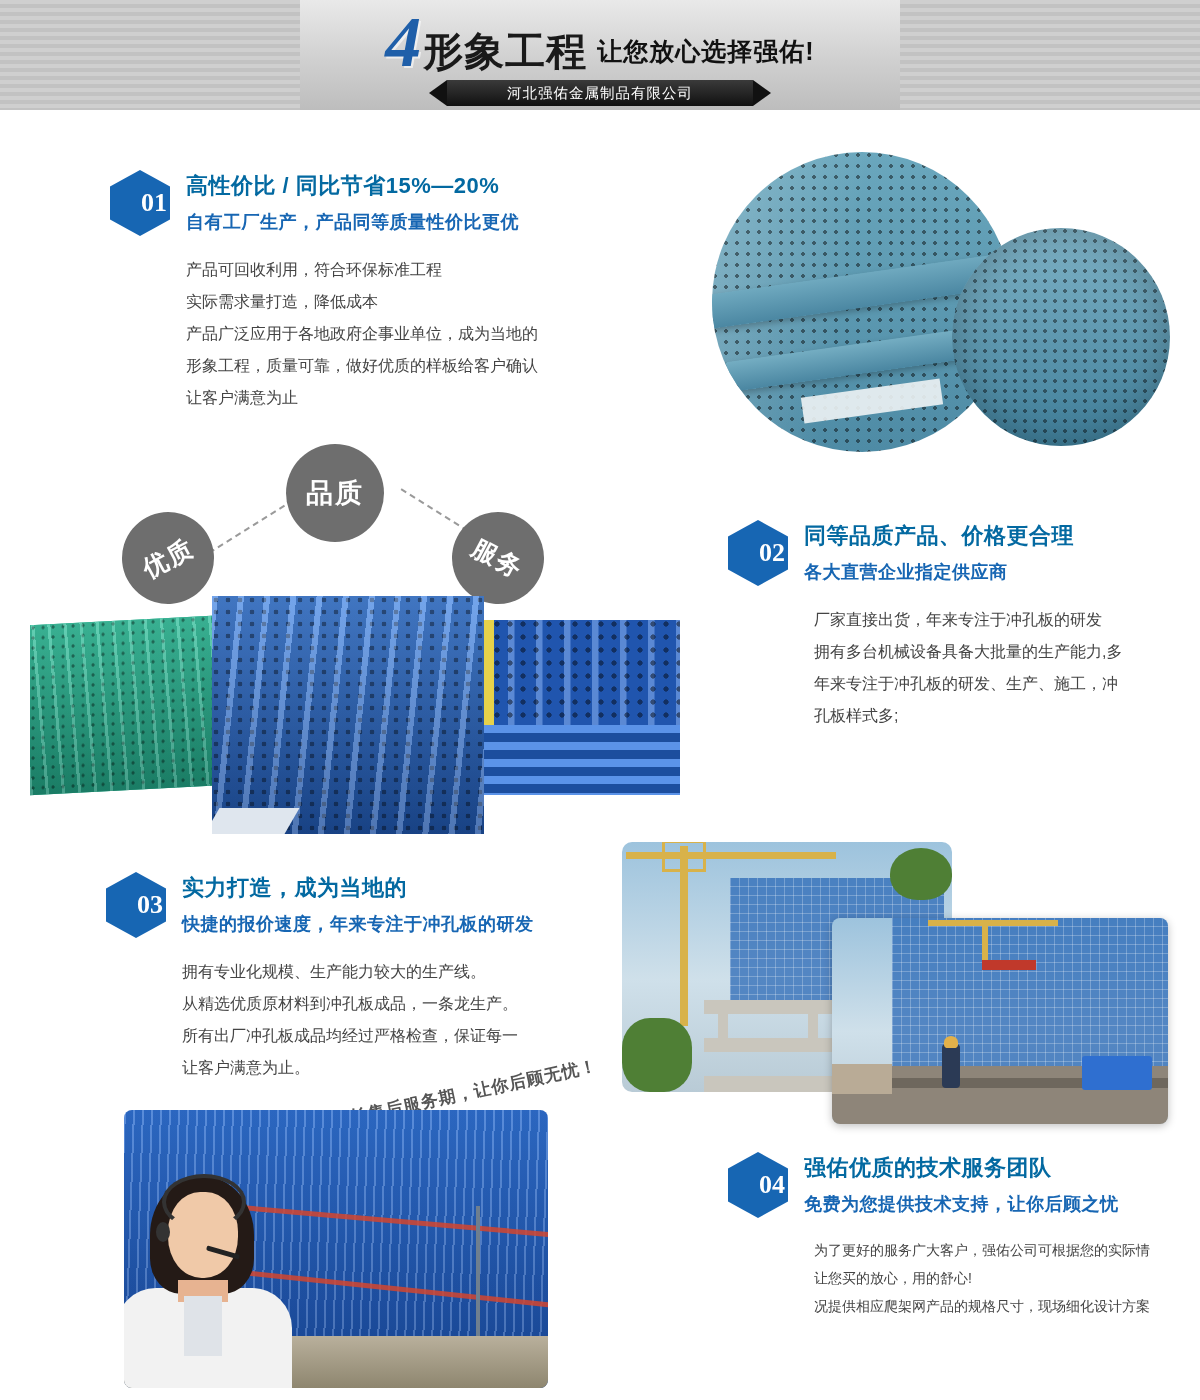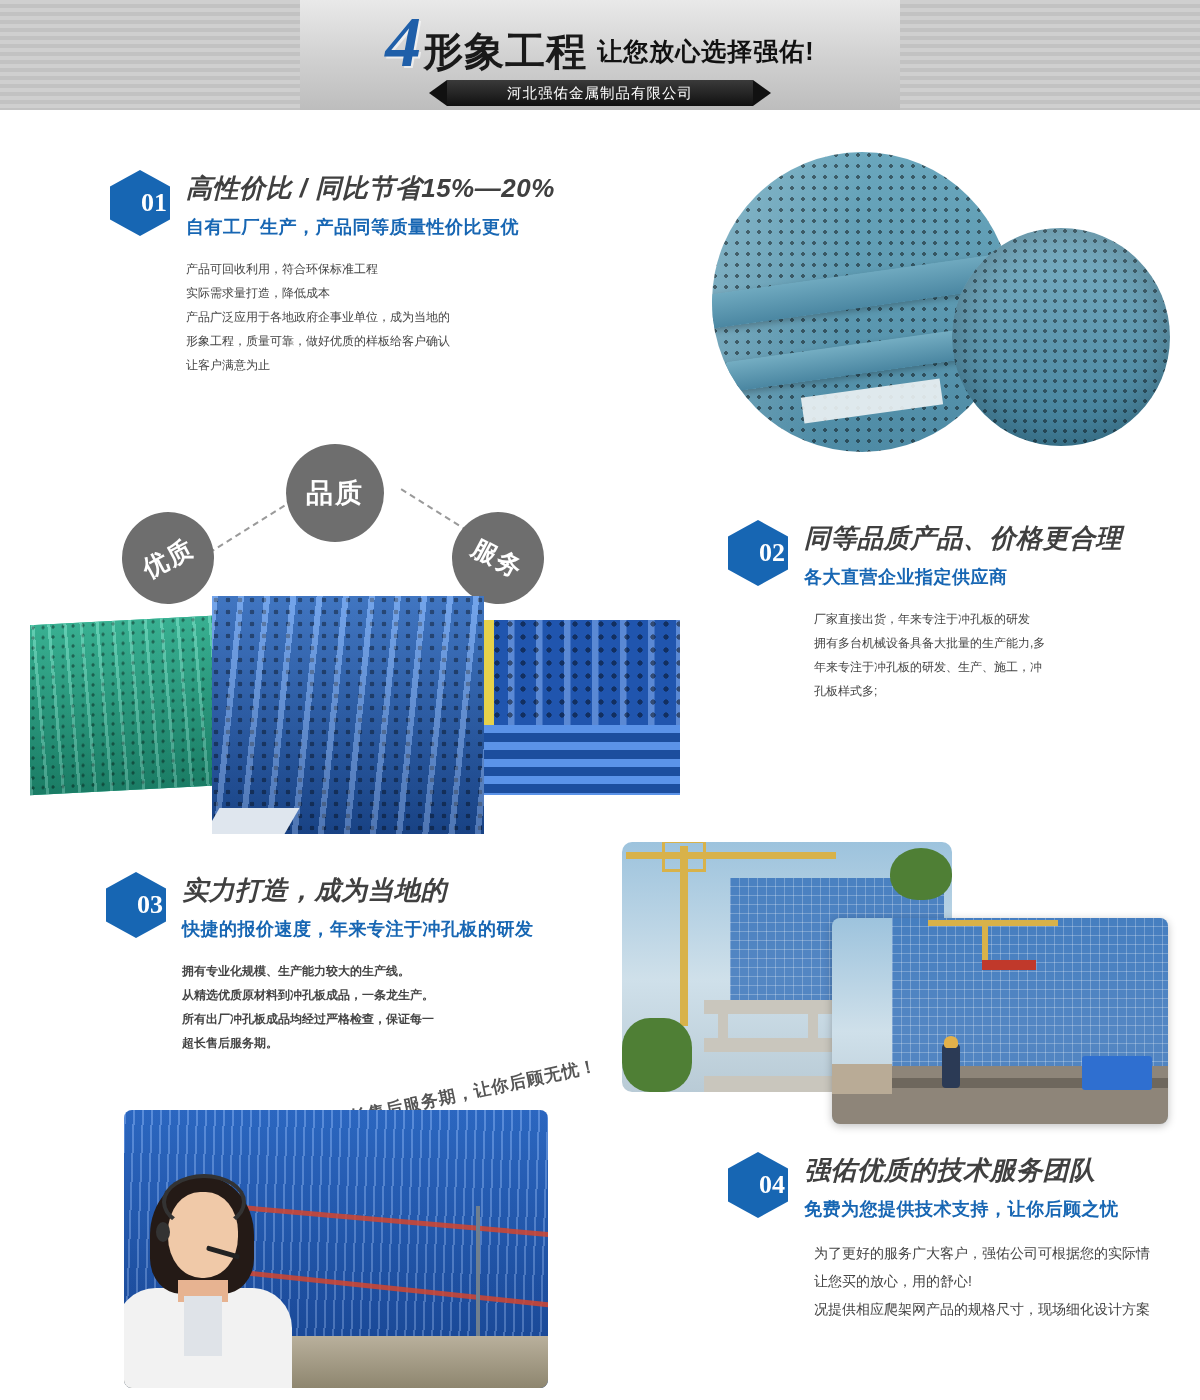--- a/index.html
+++ b/index.html
@@ -78,31 +78,30 @@
   .hex .num {
     color: #fff; font-size: 26px; font-weight: bold;
     font-family: "Liberation Serif", serif;
   }
 
   
   .block { position: absolute; }
   .blk-head { display: flex; align-items: flex-start; }
   .blk-titles { margin-left: 16px; padding-top: 2px; }
   .t-main {
-    font-size: 26px; font-weight: bold; color: #404040; letter-spacing: .5px;
+    font-size: 22px; font-weight: bold; color: #0369a1; letter-spacing: .5px;
     line-height: 1.25;
-    font-style: italic;
   }
   .t-sub {
     font-size: 18px; font-weight: bold; color: #1766b3;
     margin-top: 10px; letter-spacing: .5px;
   }
   .t-body {
     margin-top: 18px; margin-left: 76px;
-    font-size: 12px; color: #444; line-height: 2.0;
+    font-size: 16px; color: #444; line-height: 2.0;
   }
   .t-body div { white-space: nowrap; }
 
   
   .photo { position: absolute; overflow: hidden; }
   .circ { border-radius: 50%; }
 
   
   .perf {
     background-color: #5b96ae;
@@ -299,25 +298,25 @@
       <div class="hex">
         <div class="shape">
             <span class="num">03</span>
           </div>
       </div>
       <div class="blk-titles">
         <div class="t-main">实力打造，成为当地的</div>
         <div class="t-sub">快捷的报价速度，年来专注于冲孔板的研发</div>
       </div>
     </div>
-    <div class="t-body" style="font-weight:bold;">
+    <div class="t-body" style="">
       <div>拥有专业化规模、生产能力较大的生产线。</div>
       <div>从精选优质原材料到冲孔板成品，一条龙生产。</div>
       <div>所有出厂冲孔板成品均经过严格检查，保证每一</div>
-      <div>超长售后服务期。</div>
+      <div>让客户满意为止。</div>
     </div>
   </div>
 
   <div class="photo bldg" style="left:622px; top:842px; width:330px; height:250px; border-radius:10px;">
     <div class="crane" style="left:58px; top:4px; width:8px; height:180px;"></div>
     <div class="crane" style="left:4px; top:10px; width:210px; height:7px;"></div>
     <div class="crane" style="left:40px; top:-2px; width:44px; height:32px; background:transparent; border:3px solid #d8b24a;"></div>
     <div class="mesh" style="left:108px; top:36px; width:214px; height:124px;"></div>
     <div class="slab" style="left:82px; top:158px; width:244px; height:14px;"></div>
     <div class="slab" style="left:82px; top:196px; width:244px; height:14px;"></div>

